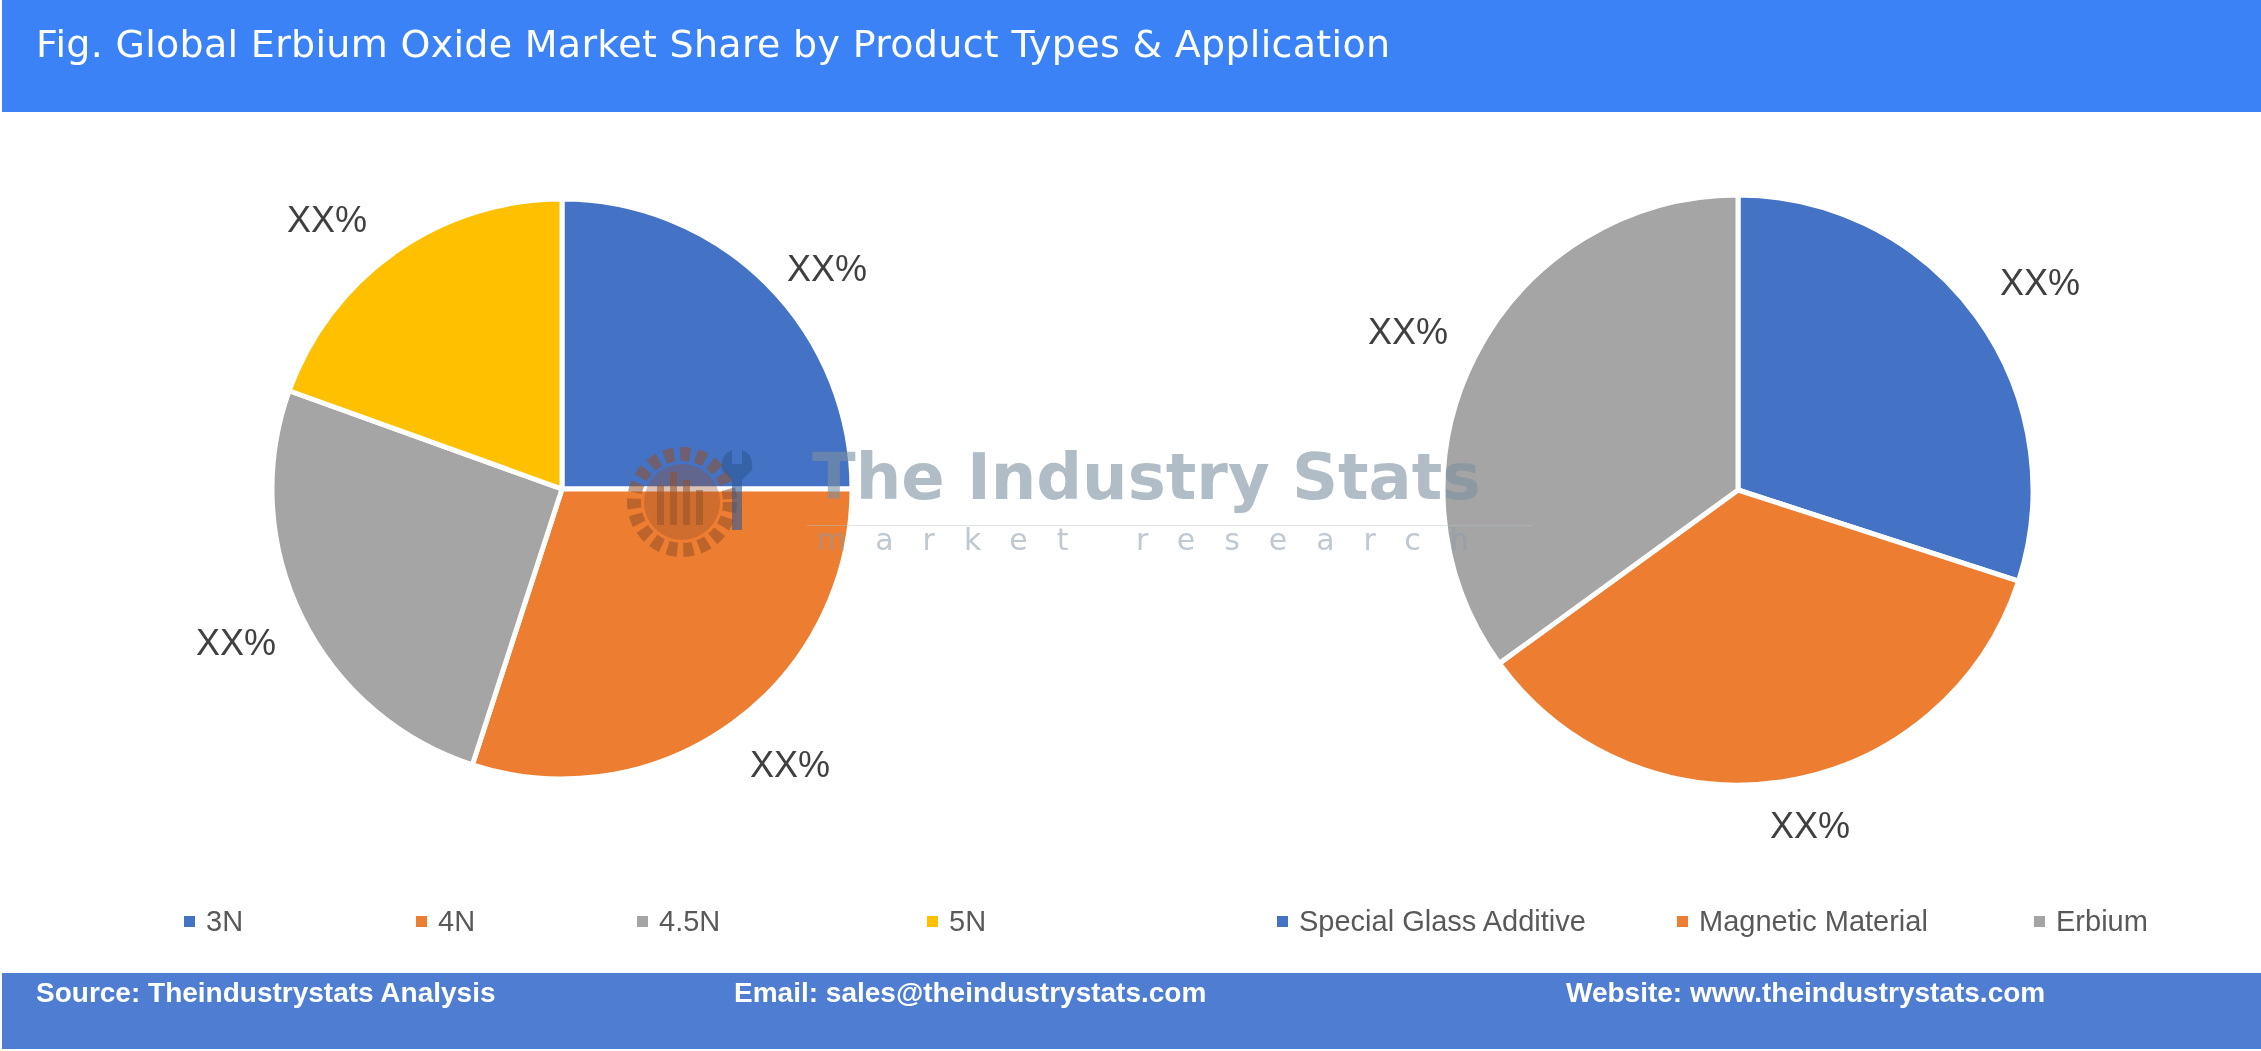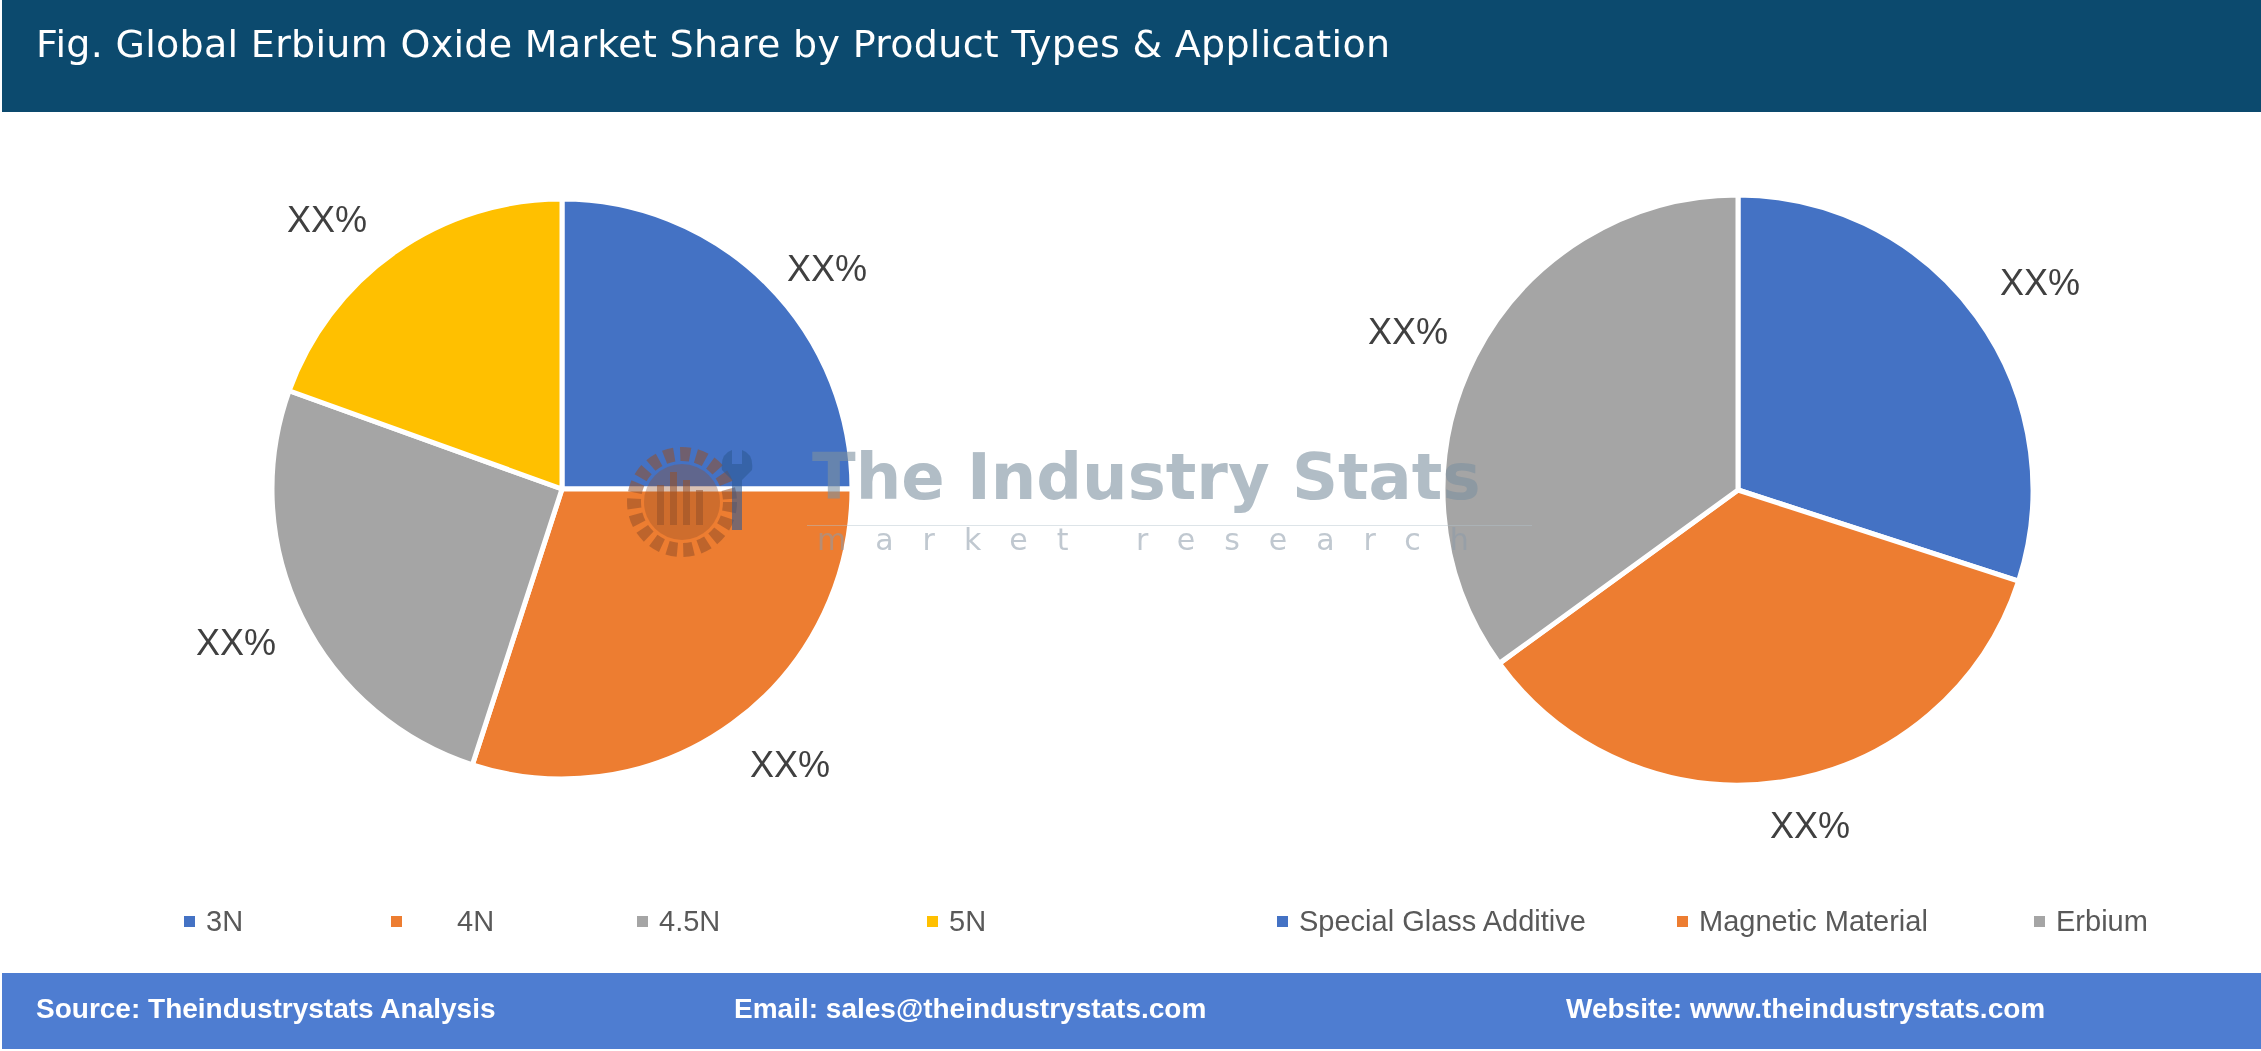--- a/index.html
+++ b/index.html
@@ -1,20 +1,20 @@
 <!DOCTYPE html>
 <html><head>
   <meta charset="utf-8">
   <style>
     html, body { margin: 0; padding: 0; background: #ffffff; }
     body { width: 2261px; height: 1051px; position: relative; overflow: hidden; font-family: "DejaVu Sans", sans-serif; }
-    .title-bar { position: absolute; left: 2px; top: 0; width: 2259px; height: 112px; background: #0c4a6e; }
+    .title-bar { position: absolute; left: 2px; top: 0; width: 2259px; height: 112px; background: #3b82f6; }
     .title-text { position: absolute; left: 34px; top: 22px; color: #ffffff; font-family: "DejaVu Sans", sans-serif; font-size: 38px; letter-spacing: 0.3px; white-space: nowrap; }
     .footer-bar { position: absolute; left: 2px; top: 973px; width: 2259px; height: 76px; background: #4E7DD1; }
-    .footer-text { position: absolute; top: 20px; color: #ffffff; font-family: "Liberation Sans", sans-serif; font-weight: bold; font-size: 28px; white-space: nowrap; }
+    .footer-text { position: absolute; top: 4px; color: #ffffff; font-family: "Liberation Sans", sans-serif; font-weight: bold; font-size: 28px; white-space: nowrap; }
     #chart-svg { position: absolute; left: 0; top: 0; }
     .legend { position: absolute; top: 905px; height: 40px; }
     .legend-item { position: absolute; top: 0; display: flex; align-items: center; white-space: nowrap; }
     .legend-swatch { width: 11px; height: 11px; margin-right: 11px; }
     .legend-label { font-family: "Liberation Sans", sans-serif; font-size: 29px; color: #595959; }
     .slice-label { font-family: "Liberation Sans", sans-serif; font-size: 36px; fill: #404040; }
     .watermark { position: absolute; left: 612px; top: 440px; width: 930px; height: 120px; pointer-events: none; }
     .wm-title { position: absolute; left: 200px; top: 0; font-family: "DejaVu Sans", sans-serif; font-weight: bold; font-size: 64px; color: rgba(125,145,160,0.6); white-space: nowrap; }
     .wm-line { position: absolute; left: 195px; top: 85px; width: 725px; height: 1px; background: rgba(180,195,205,0.45); }
     .wm-sub { position: absolute; left: 205px; top: 82px; font-family: "DejaVu Sans", sans-serif; font-size: 30px; letter-spacing: 29px; color: rgba(140,155,170,0.55); white-space: nowrap; }
@@ -63,21 +63,21 @@
   <div class="wm-title">The Industry Stats</div>
   <div class="wm-line"></div>
   <div class="wm-sub">market research</div>
 </div>
 
 <div class="legend" style="left:0; width:1100px;">
   <div class="legend-item" style="left:184px;">
     <span class="legend-swatch" style="background:#4472C4;"></span>
     <span class="legend-label">3N</span>
   </div>
-  <div class="legend-item" style="left:391px;gap:44px;">
+  <div class="legend-item" style="left:416px;">
     <span class="legend-swatch" style="background:#ED7D31;"></span>
     <span class="legend-label">4N</span>
   </div>
   <div class="legend-item" style="left:637px;">
     <span class="legend-swatch" style="background:#A5A5A5;"></span>
     <span class="legend-label">4.5N</span>
   </div>
   <div class="legend-item" style="left:927px;">
     <span class="legend-swatch" style="background:#FFC000;"></span>
     <span class="legend-label">5N</span>

